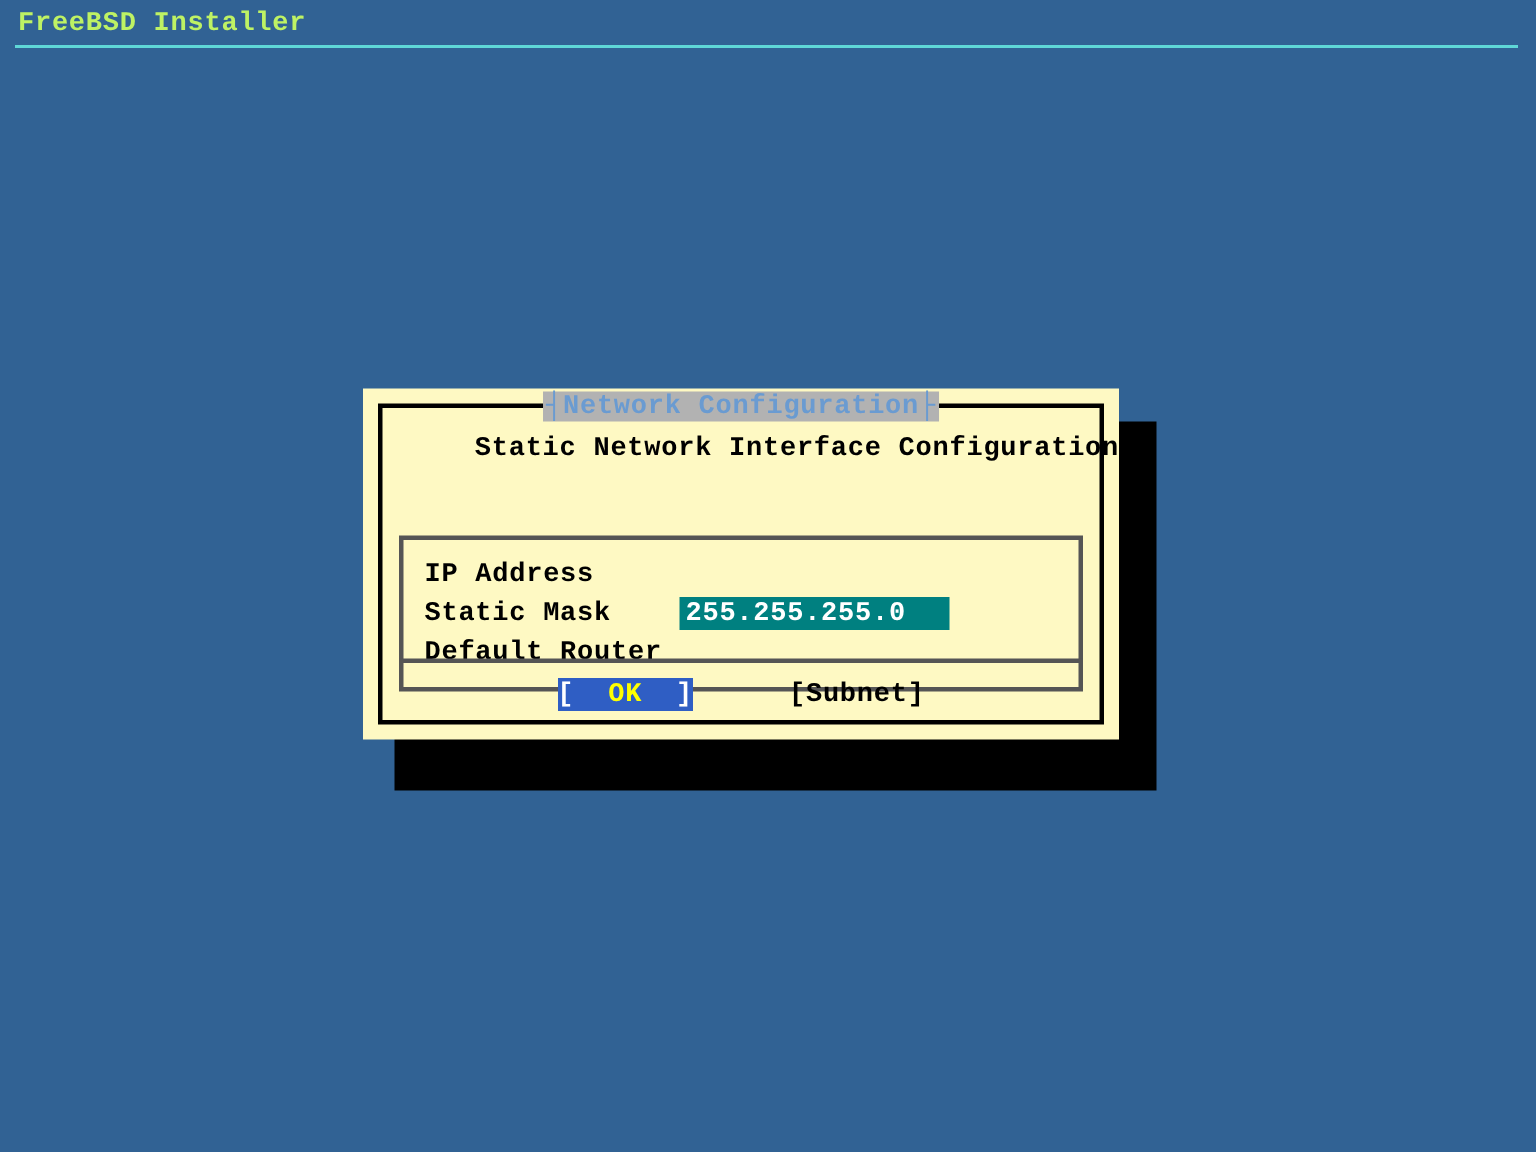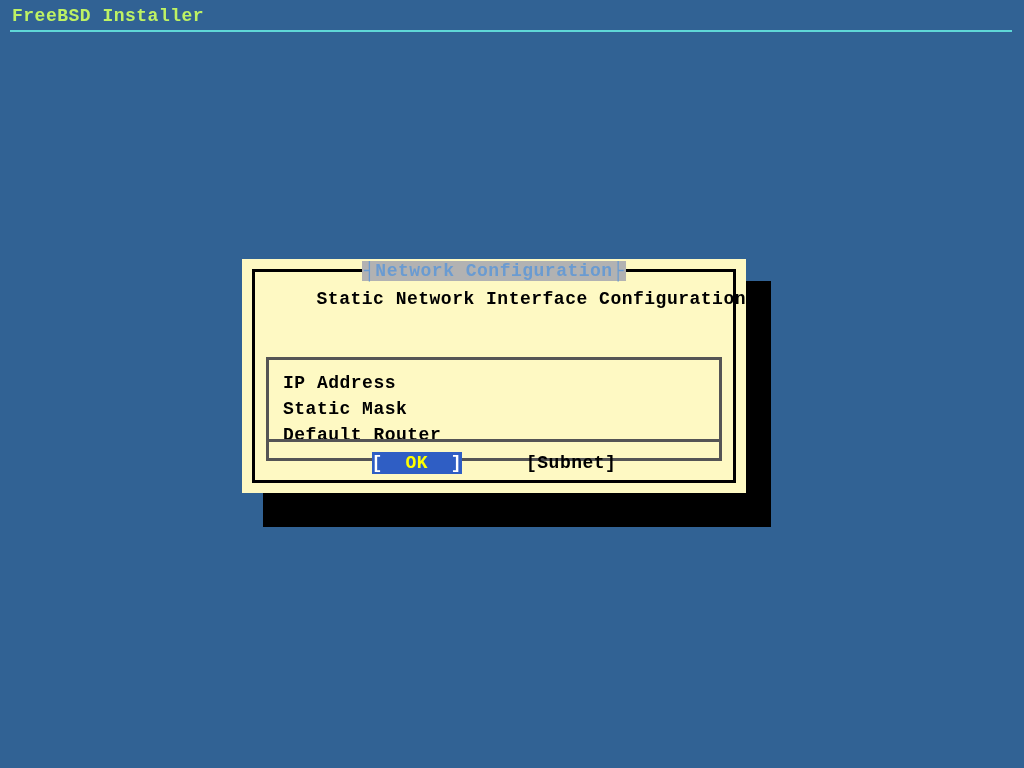--- a/index.html
+++ b/index.html
@@ -143,20 +143,23 @@
   <div class="dlg-title"><span>┤</span><span>Network Configuration</span><span>├</span></div>
 
   <div class="subtitle">Static Network Interface Configuration</div>
 
   <div class="inner-box">
     <div class="row">
       <span class="label">IP Address</span>
     </div>
     <div class="row">
       <span class="label">Static Mask</span>
+      <span class="field teal">
+          <span>255.255.255.0</span>
+        </span>
     </div>
     <div class="row">
       <span class="label">Default Router</span>
     </div>
   </div>
 
   <div class="button-row">
     <span class="btn ok"><span>[  </span><span class="lbl">OK</span><span>  ]</span></span>
     <span class="btn cancel"><span>[</span><span>Subnet</span><span>]</span></span>
   </div>

